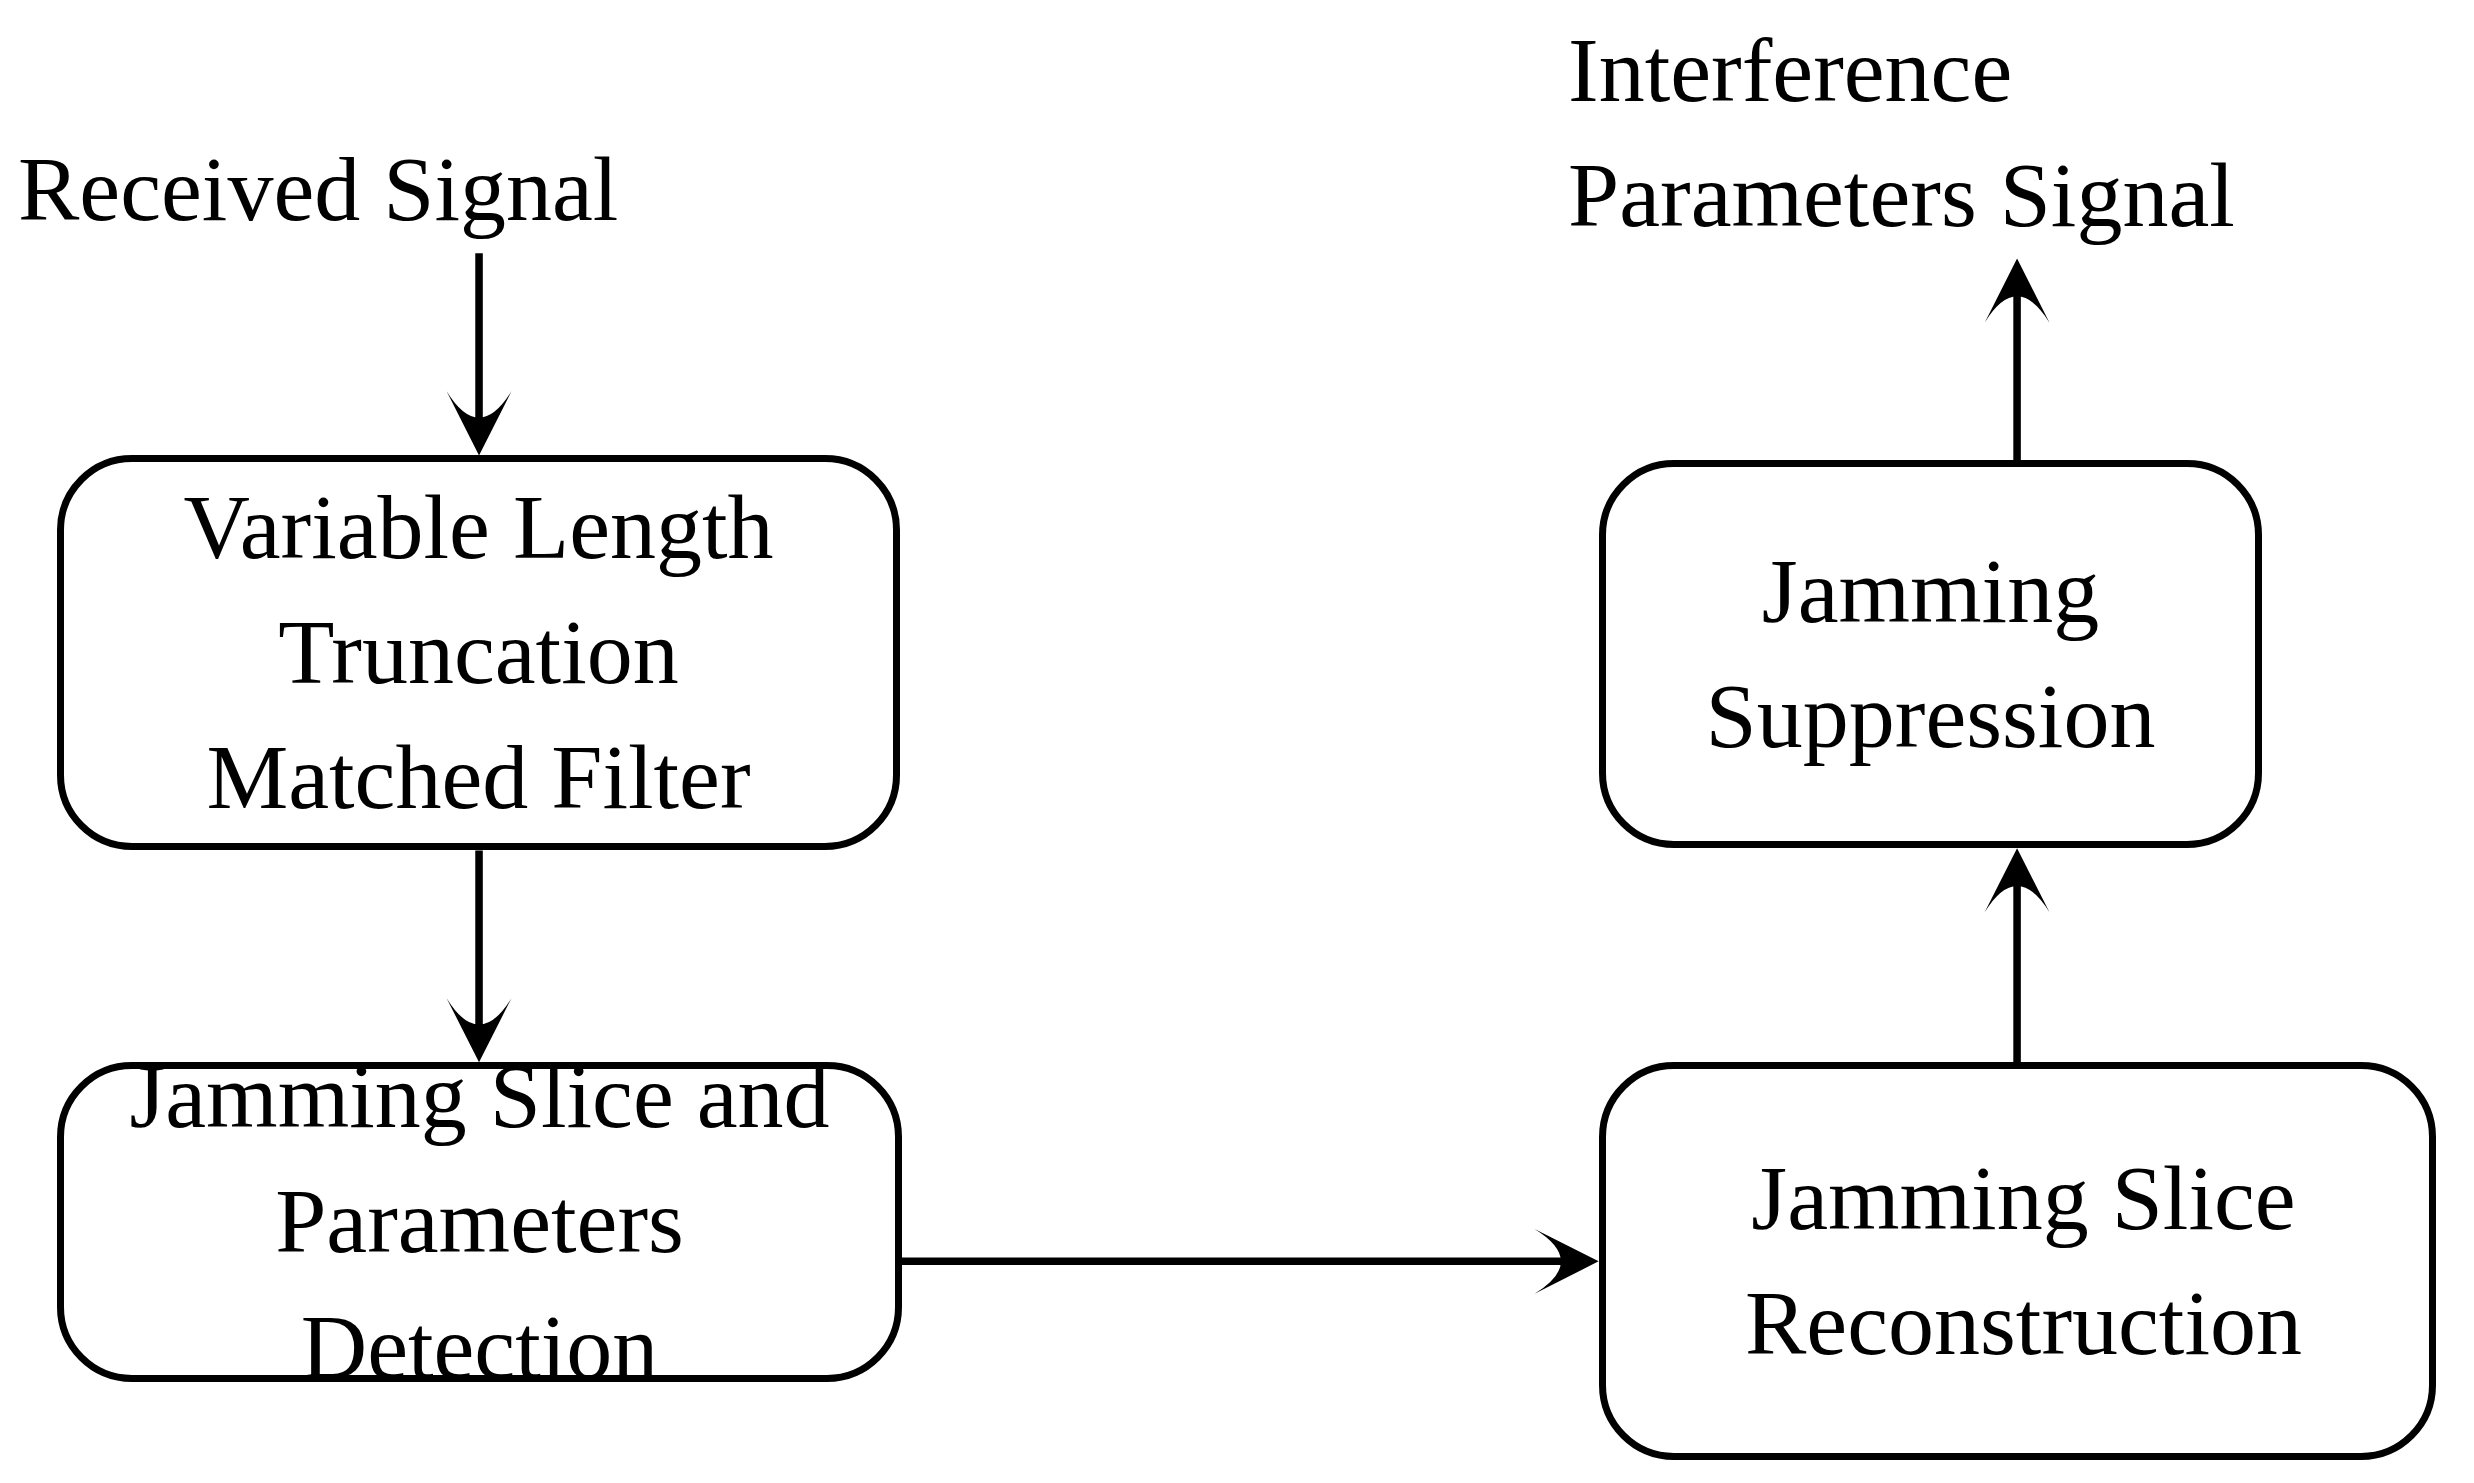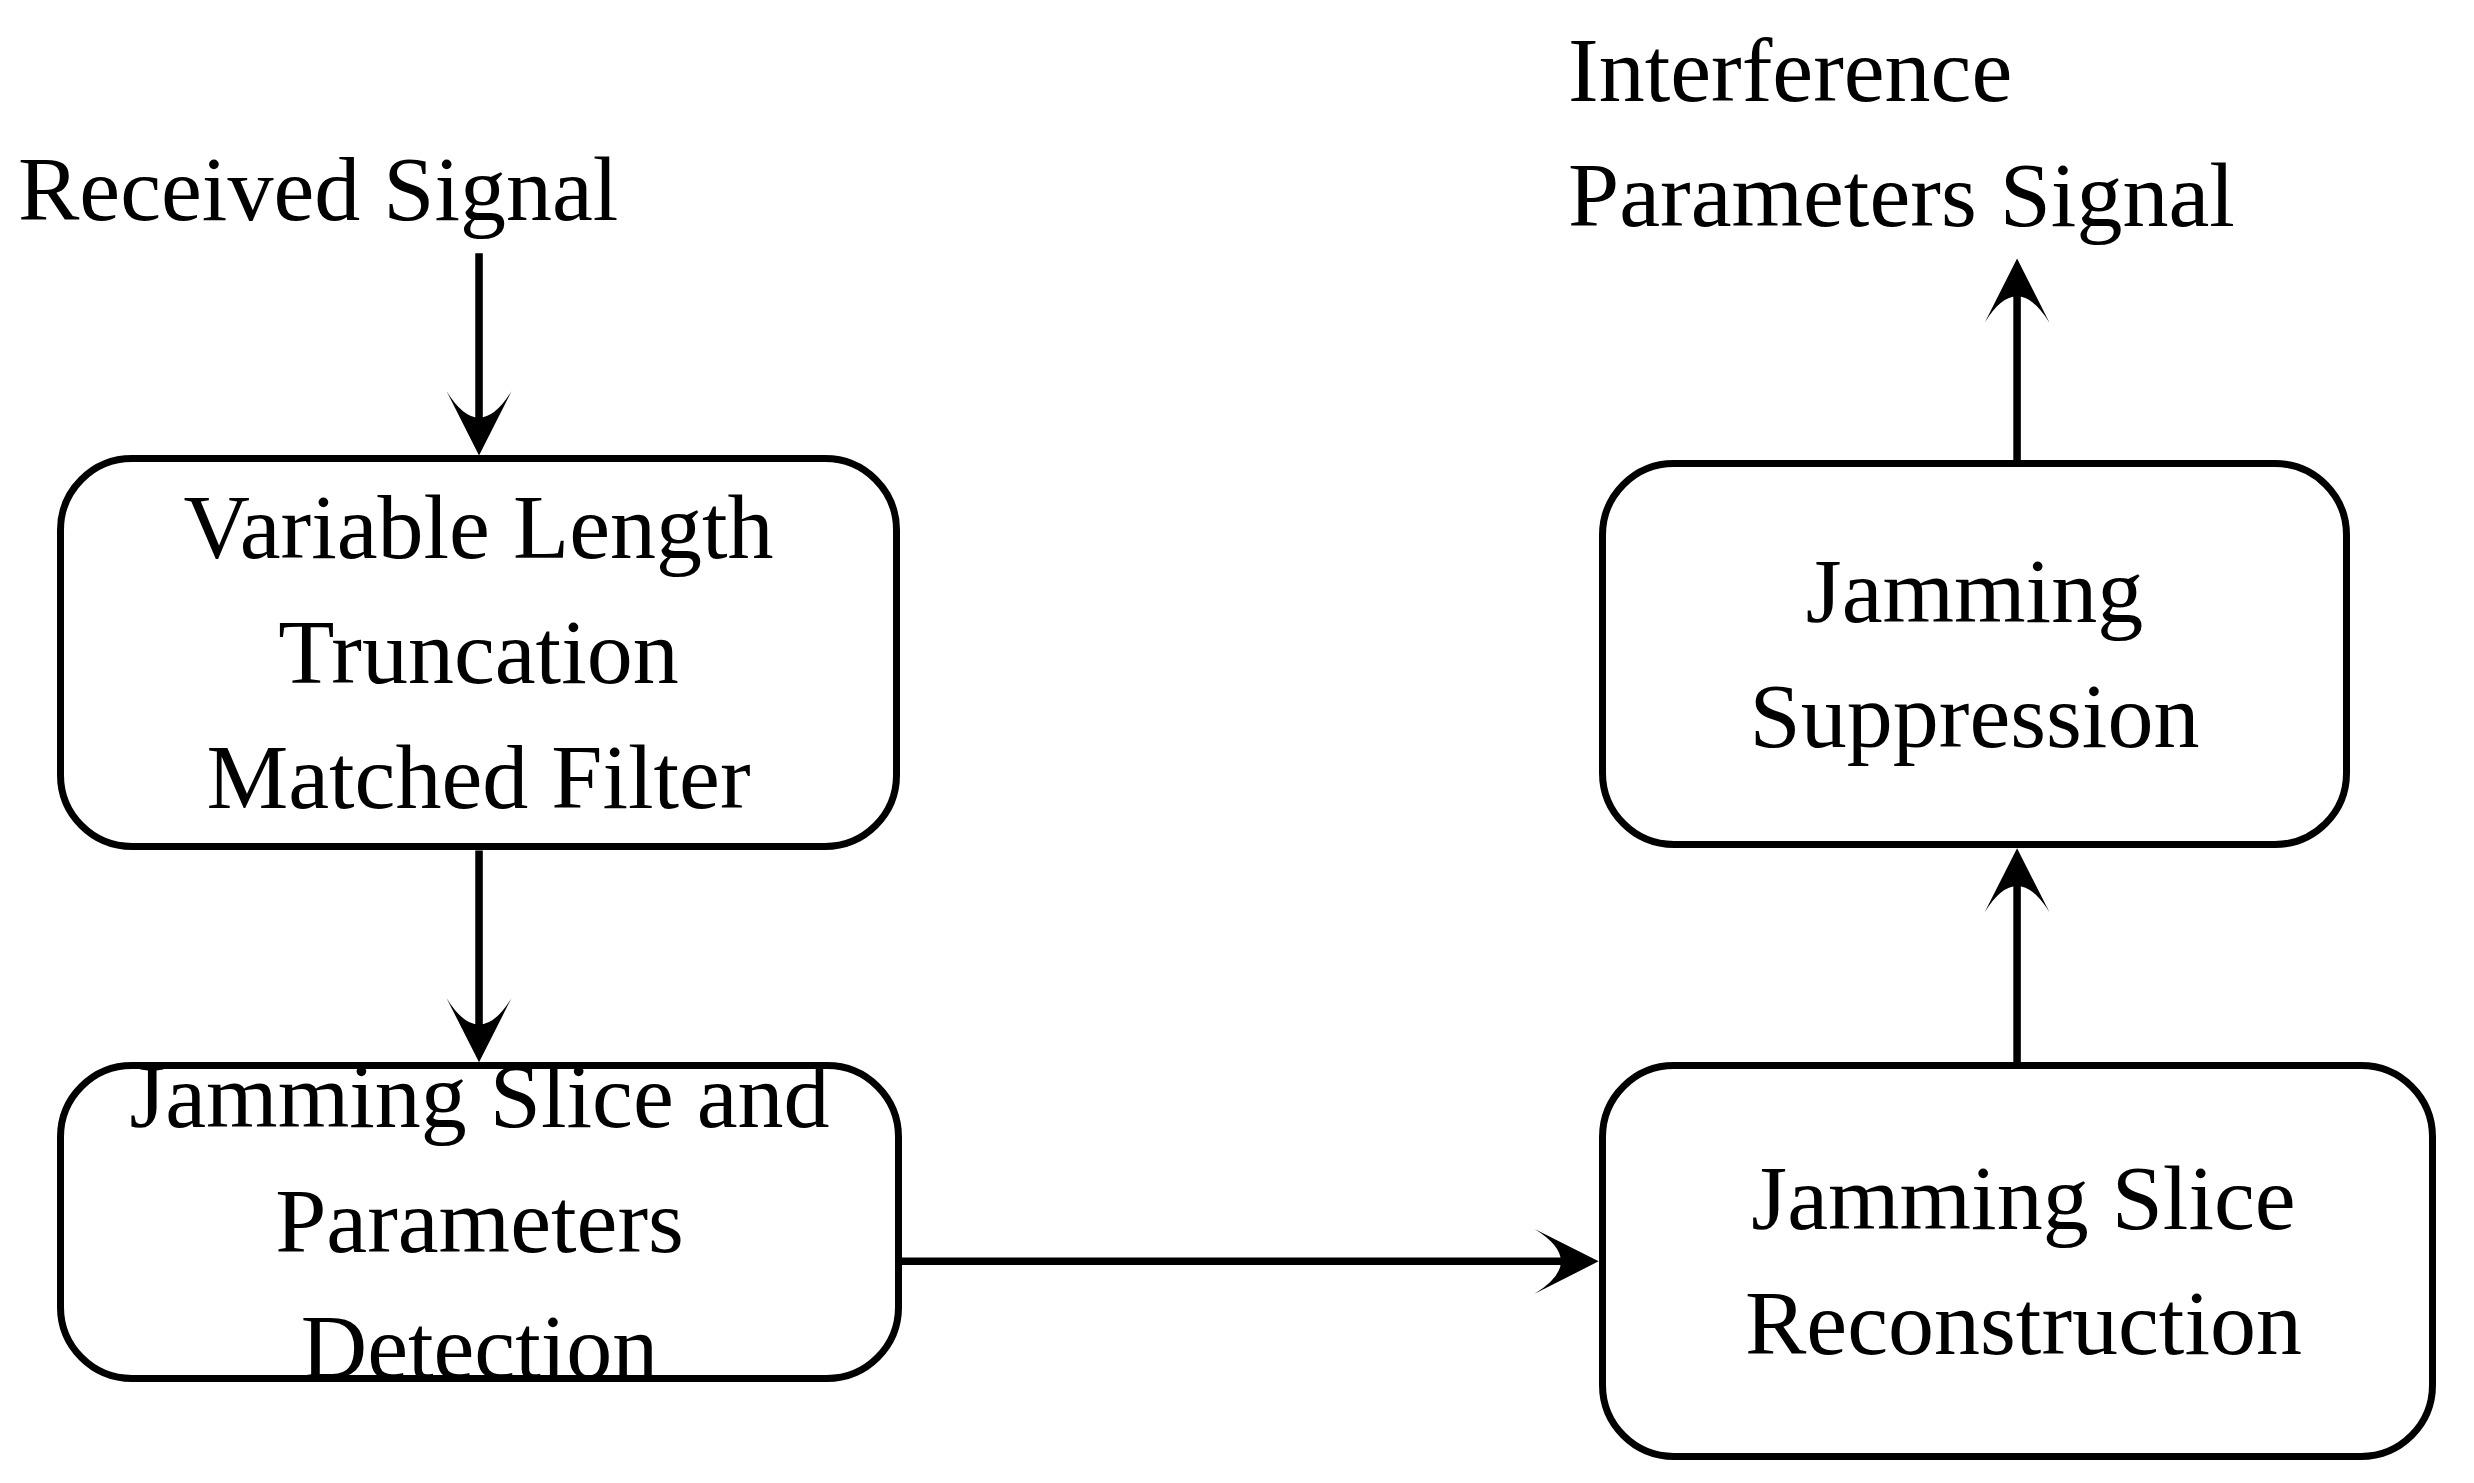--- a/index.html
+++ b/index.html
@@ -59,21 +59,21 @@
     line-height: 1.36;
     font-weight: 400;
   }
   .sig-label .ln {
     display: block;
     white-space: nowrap;
   }
   .node-matched-filter    { left: 57px;   top: 455px;  width: 843px; height: 395px; }
   .node-detection         { left: 57px;   top: 1062px; width: 845px; height: 320px; }
   .node-reconstruction    { left: 1599px; top: 1062px; width: 837px; height: 398px; padding-left: 12px; }
-  .node-suppression       { left: 1599px; top: 460px;  width: 751px; height: 388px; }
+  .node-suppression       { left: 1599px; top: 460px;  width: 663px; height: 388px; }
   .label-received         { left: 18px;   top: 127px;  width: 905px; }
   .label-output           { left: 1568px; top: 7.5px;   width: 905px; }
 </style>
 </head>
 <body>
 
 <div class="canvas">
 
   <svg class="arrows-layer" viewBox="0 0 3282 1967" aria-hidden="true">
 

